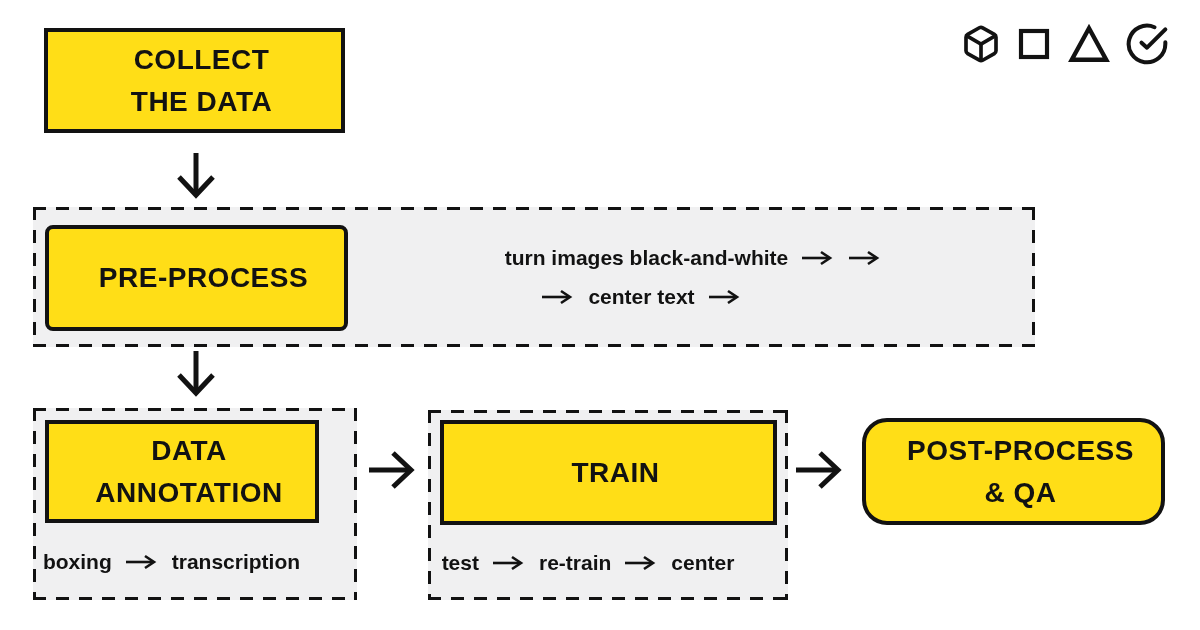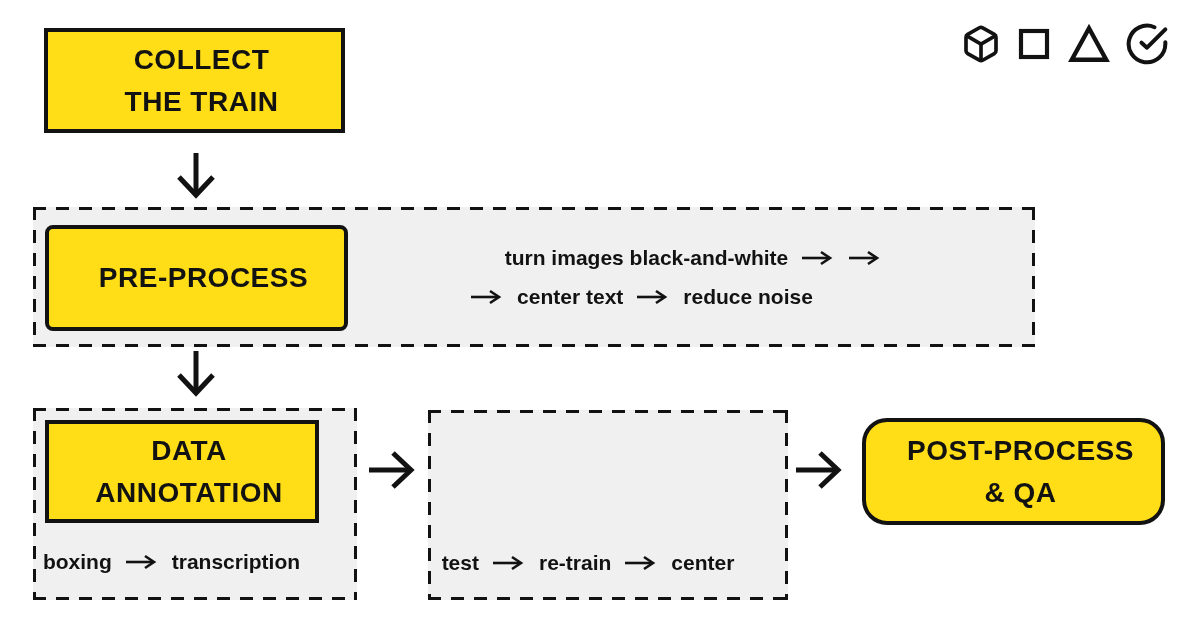--- a/index.html
+++ b/index.html
@@ -82,21 +82,21 @@
       <path d="M12 3.4 L21.4 20.6 L2.6 20.6 Z"></path>
     </svg>
     <svg width="46" height="44" viewBox="0 0 24 24" fill="none" stroke="#121212" stroke-width="2.2" stroke-linecap="round" stroke-linejoin="round">
       <path d="M22 11.08V12a10 10 0 1 1-5.93-9.14"></path>
       <polyline points="22 4 12 14.01 9 11.27"></polyline>
     </svg>
   </div>
 
   <div class="ybox" id="collect">
     <span>COLLECT</span>
-    <span>THE TRAIN</span>
+    <span>THE DATA</span>
   </div>
 
   <svg class="big-arrow" id="arrow-d1" width="40" height="48" viewBox="0 0 40 48" fill="none" stroke="#121212" stroke-width="5">
     <line x1="20" y1="1" x2="20" y2="40"></line>
     <polyline points="3,25 20,43 37,25"></polyline>
   </svg>
 
   <div class="panel" id="pre-panel">
     <i class="dh top"></i>
     <i class="dh bot"></i>
@@ -121,21 +121,20 @@
     <div class="srow shifted">
       <svg class="arrow-sm" width="34" height="16" viewBox="0 0 34 16" fill="none" stroke="#121212" stroke-width="2.6">
           <line x1="1" y1="8" x2="27" y2="8"></line>
           <polyline points="20,2 29,8 20,14"></polyline>
         </svg>
       <span>center text</span>
       <svg class="arrow-sm" width="34" height="16" viewBox="0 0 34 16" fill="none" stroke="#121212" stroke-width="2.6">
           <line x1="1" y1="8" x2="27" y2="8"></line>
           <polyline points="20,2 29,8 20,14"></polyline>
         </svg>
-      <span>reduce noise</span>
     </div>
   </div>
 
   <svg class="big-arrow" id="arrow-d2" width="40" height="48" viewBox="0 0 40 48" fill="none" stroke="#121212" stroke-width="5">
     <line x1="20" y1="1" x2="20" y2="40"></line>
     <polyline points="3,25 20,43 37,25"></polyline>
   </svg>
 
   <div class="panel" id="anno-panel">
     <i class="dh top"></i>
@@ -162,20 +161,23 @@
     <line x1="1" y1="22" x2="40" y2="22"></line>
     <polyline points="25,5 43,22 25,39"></polyline>
   </svg>
 
   <div class="panel" id="train-panel">
     <i class="dh top"></i>
     <i class="dh bot"></i>
     <i class="dv lft"></i>
     <i class="dv rgt"></i>
   </div>
+  <div class="ybox" id="train-box">
+    <span>TRAIN</span>
+  </div>
   <div class="steps" id="train-steps">
     <div class="srow">
       <span>test</span>
       <svg class="arrow-sm" width="34" height="16" viewBox="0 0 34 16" fill="none" stroke="#121212" stroke-width="2.6">
           <line x1="1" y1="8" x2="27" y2="8"></line>
           <polyline points="20,2 29,8 20,14"></polyline>
         </svg>
       <span>re-train</span>
       <svg class="arrow-sm" width="34" height="16" viewBox="0 0 34 16" fill="none" stroke="#121212" stroke-width="2.6">
           <line x1="1" y1="8" x2="27" y2="8"></line>

